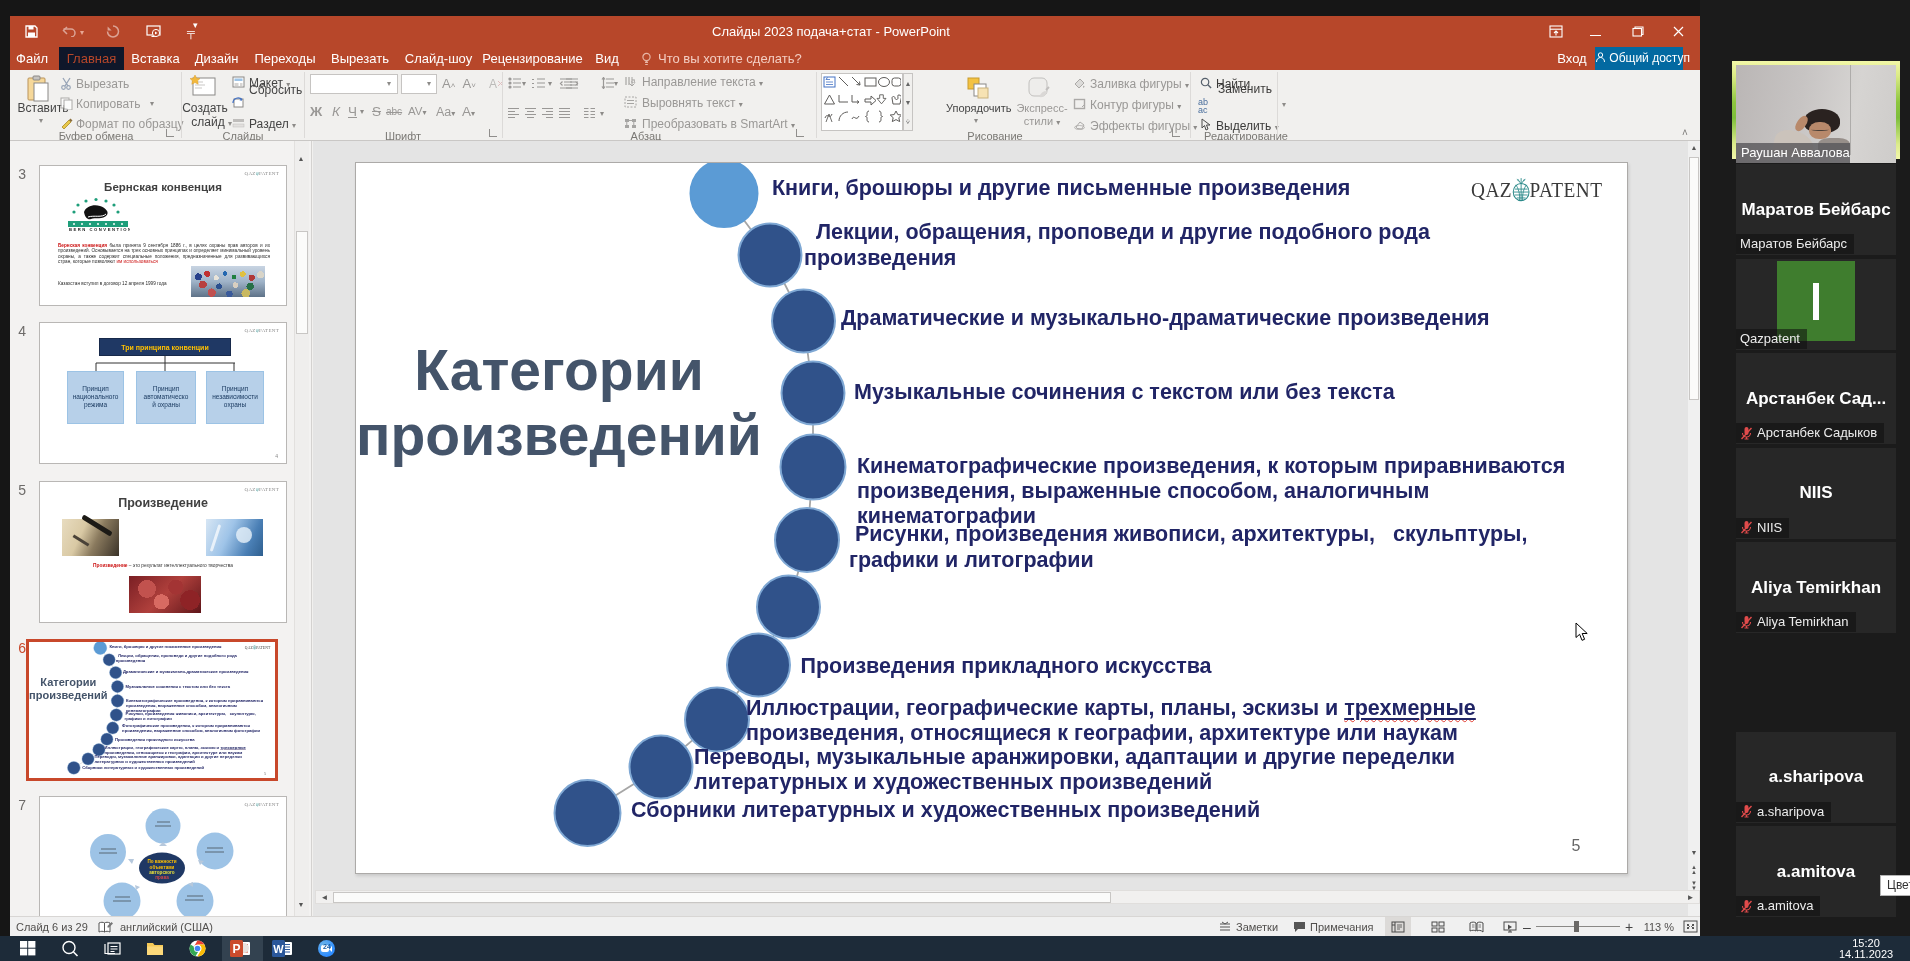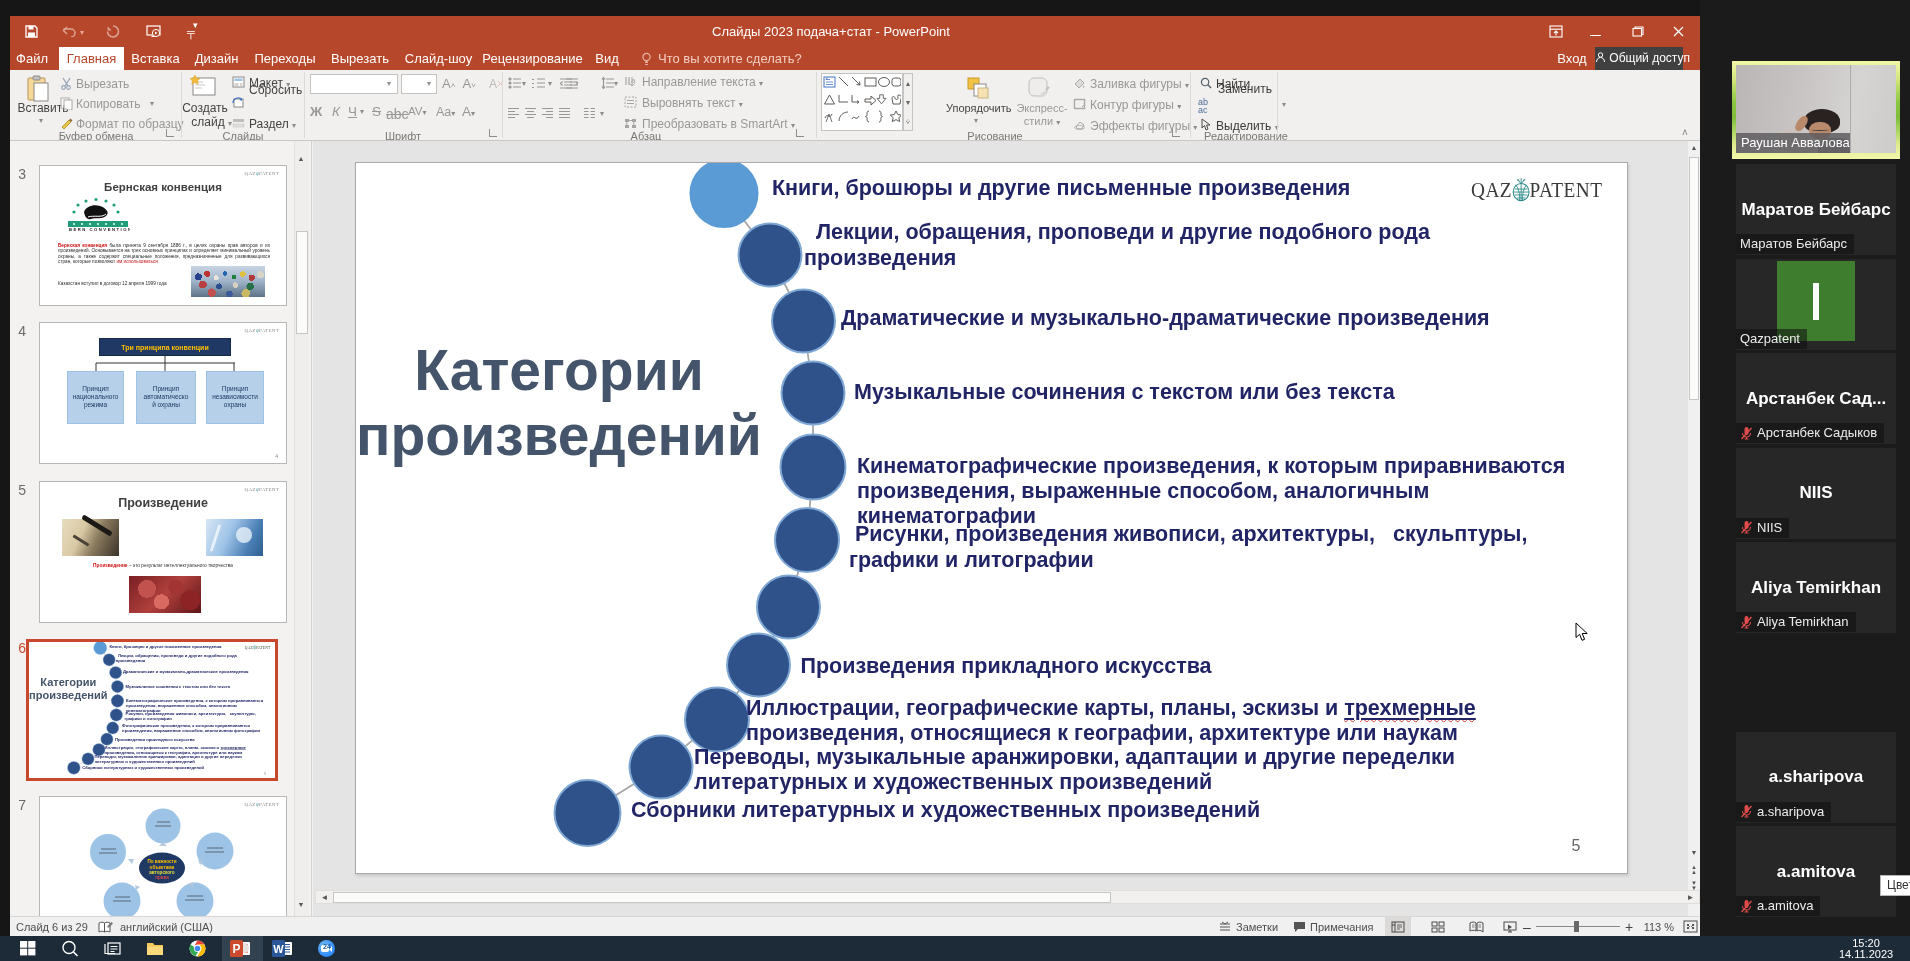--- a/index.html
+++ b/index.html
@@ -2,21 +2,21 @@
 <html><head><meta charset="utf-8">
 <style>
 *{margin:0;padding:0;box-sizing:border-box}
 html,body{width:1910px;height:961px;overflow:hidden;background:#161616;font-family:"Liberation Sans",sans-serif}
 .abs{position:absolute}
 #ppt{position:absolute;left:10px;top:16px;width:1690px;height:920px;background:#F1F0EE}
 
 #tbar{position:absolute;left:0;top:0;width:1690px;height:31px;background:#B7472A}
 #tabs{position:absolute;left:0;top:31px;width:1690px;height:23px;background:#B7472A}
 .tab{position:absolute;top:0;height:23px;line-height:24px;color:#fff;font-size:13px;text-align:center}
-.tabsel{background:#ffffff;color:#B7472A}
+.tabsel{background:#0f172a;color:#B7472A}
 #ribbon{position:absolute;left:0;top:54px;width:1690px;height:71px;background:#F1F0EE;border-bottom:1px solid #C9C7C5;overflow:hidden}
 .rsep{position:absolute;top:2px;width:1px;height:66px;background:#DCDAD8}
 .rlbl{position:absolute;top:59.5px;font-size:11px;color:#7A7874;width:120px;text-align:center}
 .rtx{position:absolute;font-size:12px;color:#5c5a58;white-space:nowrap}
 .rtxd{position:absolute;font-size:12px;color:#9A9896;white-space:nowrap}
 .dda{color:#8d8b89;font-size:8px}
 #panel{position:absolute;left:0;top:125px;width:302px;height:775px;background:#F3F2F1;border-right:1px solid #D4D2D0}
 #canvas{position:absolute;left:303px;top:125px;width:1375px;height:775px;background:#E4E4E4}
 #vscroll{position:absolute;left:1678px;top:125px;width:12px;height:775px;background:#F0F0F0}
 #statusbar{position:absolute;left:0;top:900px;width:1690px;height:20px;background:#F0F0F0;border-top:1px solid #D8D6D4;font-size:11px;color:#514f4d}
@@ -89,21 +89,21 @@
     <div class="tab" style="left:386px;width:85px">Слайд-шоу</div>
     <div class="tab" style="left:471px;width:103px">Рецензирование</div>
     <div class="tab" style="left:574px;width:46px">Вид</div>
     <svg class="abs" style="left:630px;top:5px" width="13" height="14" viewBox="0 0 13 14">
         <circle cx="6.5" cy="5" r="3.6" fill="none" stroke="#E8B5A5" stroke-width="1.2"></circle>
         <path d="M5 10.5h3M5.2 12.5h2.6" stroke="#E8B5A5" stroke-width="1.1"></path>
         <path d="M5.5 8.5h2v1.5h-2z" fill="#E8B5A5"></path>
       </svg>
     <div class="tab" style="left:648px;width:160px;color:#F3CDC2;text-align:left">Что вы хотите сделать?</div>
     <div class="tab" style="left:1542px;width:40px">Вход</div>
-    <div class="abs" style="left:1585px;top:0;width:88px;height:23px;background:#404040;color:#fff;font-size:12px;line-height:23px;text-align:center;white-space:nowrap"><svg width="11" height="11" viewBox="0 0 11 11" style="vertical-align:-1px">
+    <div class="abs" style="left:1585px;top:0;width:88px;height:23px;background:#0369a1;color:#fff;font-size:12px;line-height:23px;text-align:center;white-space:nowrap"><svg width="11" height="11" viewBox="0 0 11 11" style="vertical-align:-1px">
           <circle cx="5.5" cy="3" r="2.2" fill="none" stroke="#fff"></circle>
           <path d="M1.5 10c0-3 2-4.5 4-4.5s4 1.5 4 4.5" fill="none" stroke="#fff"></path>
         </svg> Общий доступ</div>
   </div>
   <div id="ribbon">
 
     <svg class="abs" style="left:14px;top:5px" width="28" height="28" viewBox="0 0 28 28">
         <rect x="4" y="3" width="17" height="22" rx="1" fill="#F6D89A" stroke="#B9935B"></rect>
         <rect x="9" y="1" width="7" height="4" rx="1" fill="#C5C3C1" stroke="#8a8886"></rect>
         <rect x="10" y="8" width="14" height="18" fill="#fff" stroke="#8a8886"></rect>
@@ -165,21 +165,21 @@
     <div class="rtxd" style="left:432px;top:6px;font-size:13px">А<span style="font-size:8px">˄</span>&nbsp;&nbsp;А<span style="font-size:8px">˅</span></div>
     <svg class="abs" style="left:479px;top:7px;opacity:.6" width="16" height="14" viewBox="0 0 16 14">
         <text x="0" y="11" font-size="12" fill="#9A9896" font-family="Liberation Sans">A</text>
         <path d="M9 9l5-5M9 4l5 5" stroke="#D5A0A0" stroke-width="1"></path>
       </svg>
     <div class="rtxd" style="left:300px;top:34px;font-size:13.5px;font-weight:bold">Ж</div>
     <div class="rtxd" style="left:322px;top:34px;font-size:13.5px;font-style:italic">К</div>
     <div class="rtxd" style="left:338px;top:34px;font-size:13.5px;text-decoration:underline">Ч</div>
       <div class="abs dda" style="left:350px;top:37px">▾</div>
     <div class="rtxd" style="left:362px;top:34px;font-size:13.5px;text-decoration:line-through">S</div>
-    <div class="rtxd" style="left:376px;top:36px;font-size:14px;text-decoration:line-through">abc</div>
+    <div class="rtxd" style="left:376px;top:36px;font-size:10px;text-decoration:line-through">abc</div>
     <div class="rtxd" style="left:398px;top:35px;font-size:11.5px">AV<span class="dda">▾</span></div>
     <div class="rtxd" style="left:426px;top:35px;font-size:12.5px">Aa<span class="dda">▾</span></div>
     <div class="rtxd" style="left:452px;top:34px;font-size:13.5px">A<span class="dda">▾</span></div>
     <div class="rlbl" style="left:333px">Шрифт</div>
     <div class="abs" style="left:479px;top:59px;width:8px;height:8px;border-left:1px solid #908E8C;border-bottom:1px solid #908E8C"></div>
     <div class="rsep" style="left:492px"></div>
 
     <svg class="abs" style="left:498px;top:7px" width="110" height="12" viewBox="0 0 110 12">
       <g stroke="#9A9896" stroke-width="1.2">
           <circle cx="2" cy="2" r="1" fill="#9A9896"></circle>
@@ -600,21 +600,21 @@
     <svg class="abs" style="left:1673px;top:3px" width="15" height="13" viewBox="0 0 15 13">
         <rect x="1" y="1" width="13" height="11" fill="none" stroke="#4a4a4a"></rect>
         <path d="M4 4l2.5 2.5M11 4L8.5 6.5M4 9l2.5-2.5M11 9L8.5 6.5" stroke="#4a4a4a"></path>
         <path d="M4 4h2v.5L4.5 6H4zM11 4H9v.5L10.5 6H11zM4 9h2v-.5L4.5 7H4zM11 9H9v-.5L10.5 7H11z" fill="#4a4a4a"></path>
       </svg>
   </div>
 </div>
 <div id="ztile-wrap">
 
   <div class="abs" style="left:32px;top:61px;width:168px;height:98px;background:linear-gradient(180deg,#F2F7A8 0%,#DCEB86 15%,#8DC63F 42%,#7DBE3A 58%,#DCEB8C 85%,#F2F7AA 100%);padding:4px">
-    <div class="abs" style="left:4px;top:4px;width:160px;height:88px;overflow:hidden;background:linear-gradient(100deg,#BAB6B5 0%,#C7C4C3 40%,#D6D4D2 72%,#CECCCA 100%)">
+    <div class="abs" style="left:4px;top:4px;width:160px;height:98px;overflow:hidden;background:linear-gradient(100deg,#BAB6B5 0%,#C7C4C3 40%,#D6D4D2 72%,#CECCCA 100%)">
       <div class="abs" style="left:114px;top:0;width:1px;height:90px;background:#AEACAA"></div>
       <div class="abs" style="left:68px;top:44px;width:36px;height:24px;border-radius:55% 55% 45% 45%;background:#2A2220"></div>
       <div class="abs" style="left:73px;top:57px;width:22px;height:17px;border-radius:46%;background:#B8896B"></div>
       <div class="abs" style="left:75px;top:62px;width:18px;height:4px;border-bottom:1px solid #4a3f38;border-radius:40%"></div>
       <div class="abs" style="left:38px;top:66px;width:40px;height:26px;background:#CBC3BB;border-radius:45% 60% 0 0;transform:rotate(12deg)"></div>
       <div class="abs" style="left:61px;top:50px;width:9px;height:17px;background:#B8896B;border-radius:45%;transform:rotate(34deg)"></div>
       <div class="abs" style="left:82px;top:73px;width:32px;height:17px;background:#978F8A;border-radius:35% 35% 0 0"></div>
       <div class="abs" style="left:0;bottom:0;width:114px;height:20px;background:rgba(88,86,90,.8);color:#fff;font-size:13px;line-height:20px;padding-left:5px">Раушан Аввалова</div>
     </div>
   </div>

